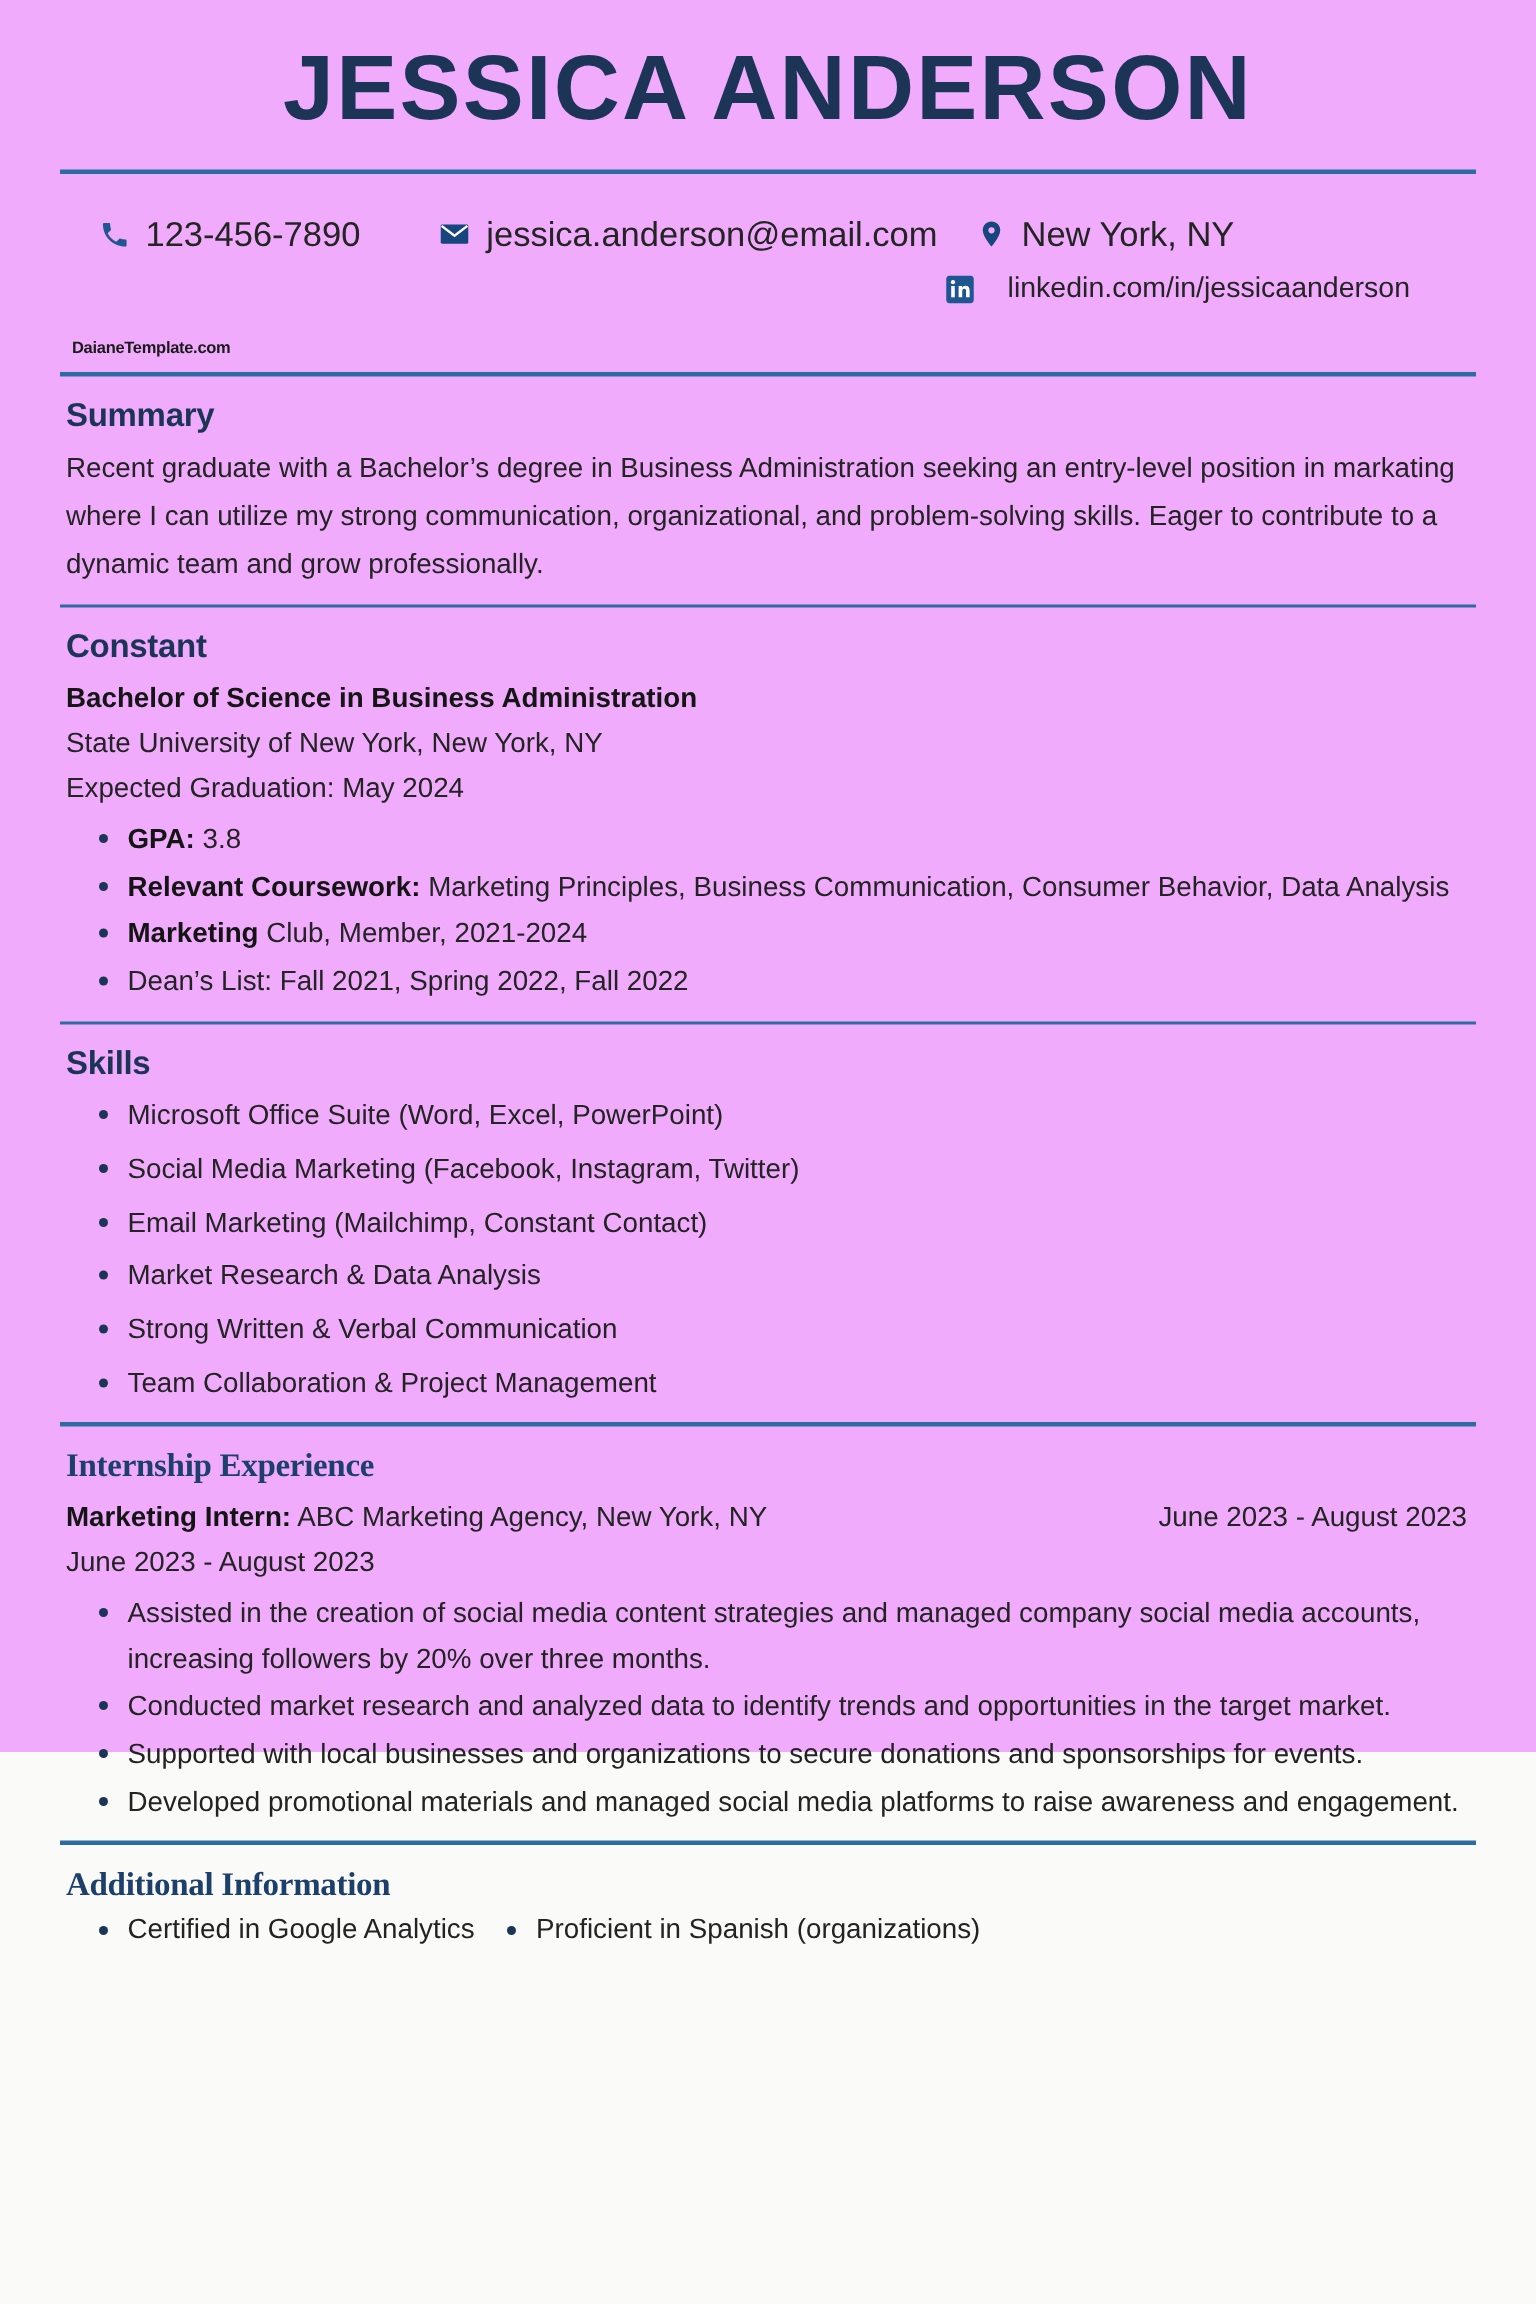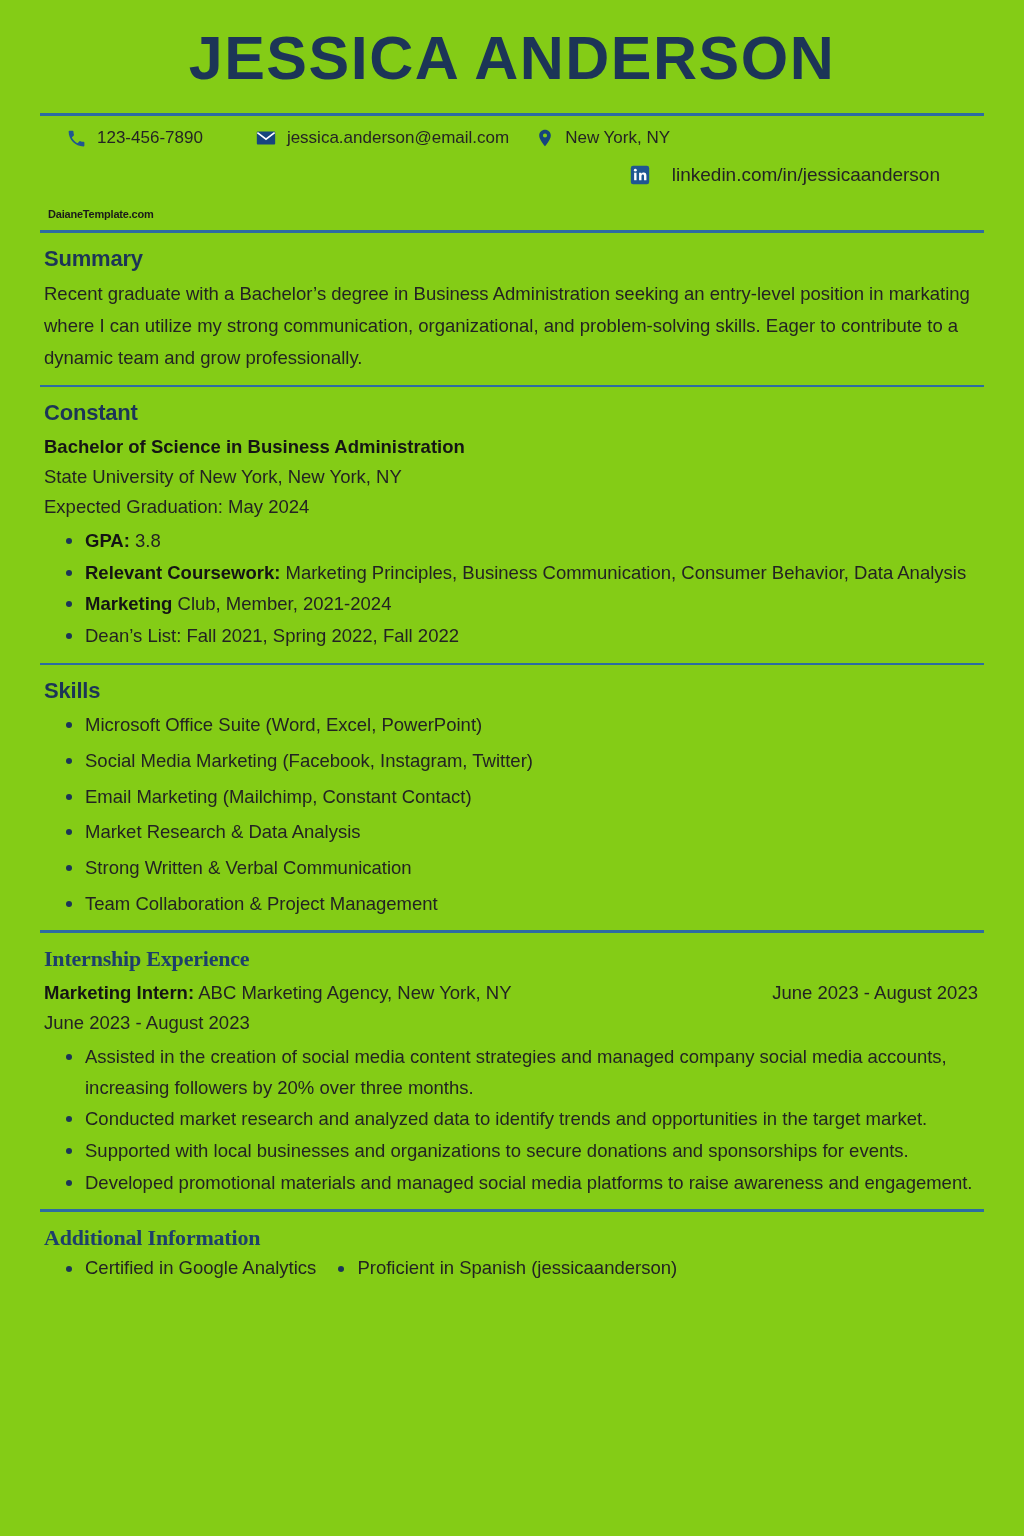--- a/index.html
+++ b/index.html
@@ -10,24 +10,24 @@
     width: 1024px;
     height: 1536px;
     background: #fafaf9;
     font-family: "Liberation Sans", sans-serif;
     color: #1f1f1f;
     overflow: hidden;
   }
   .page {
     position: relative;
     width: 1024px;
-    height: 1536px;
+    height: 1168px;
     box-sizing: border-box;
     padding: 0 40px;
-    background: #84cc16;
+    background: #f0abfc;
   }
 
   
   .name {
     text-align: center;
     font-size: 61px;
     font-weight: bold;
     letter-spacing: 1.5px;
     color: #1c3557;
     line-height: 1.05;
@@ -38,23 +38,23 @@
     height: 3px;
     background: #2d6ca2;
     width: 100%;
   }
   .rule.thin { height: 2.5px; }
   .rule-top { margin-top: 23px; }
 
   .contact-row {
     display: flex;
     align-items: center;
-    margin-top: 7px;
+    margin-top: 25px;
     padding-left: 26px;
-    font-size: 17px;
+    font-size: 23px;
     color: #242424;
     height: 30px;
   }
   .contact-item {
     display: flex;
     align-items: center;
     white-space: nowrap;
   }
   .contact-item .ctext { margin-left: 10px; }
   .gap-a { width: 52px; }
@@ -302,17 +302,17 @@
       <li>Developed promotional materials and managed social media platforms to raise awareness and engagement.</li>
     </ul>
   </div>
   <div class="rule thin sec-rule"></div>
 
   <div class="section">
     <div class="sec-title alt">Additional Information</div>
     <div class="inline-bullets">
       <div class="ib-item">Certified in Google Analytics</div>
       <div class="ib-gap"></div>
-      <div class="ib-item">Proficient in Spanish (jessicaanderson)</div>
+      <div class="ib-item">Proficient in Spanish (organizations)</div>
     </div>
   </div>
 
 </div>
 
 </body></html>

